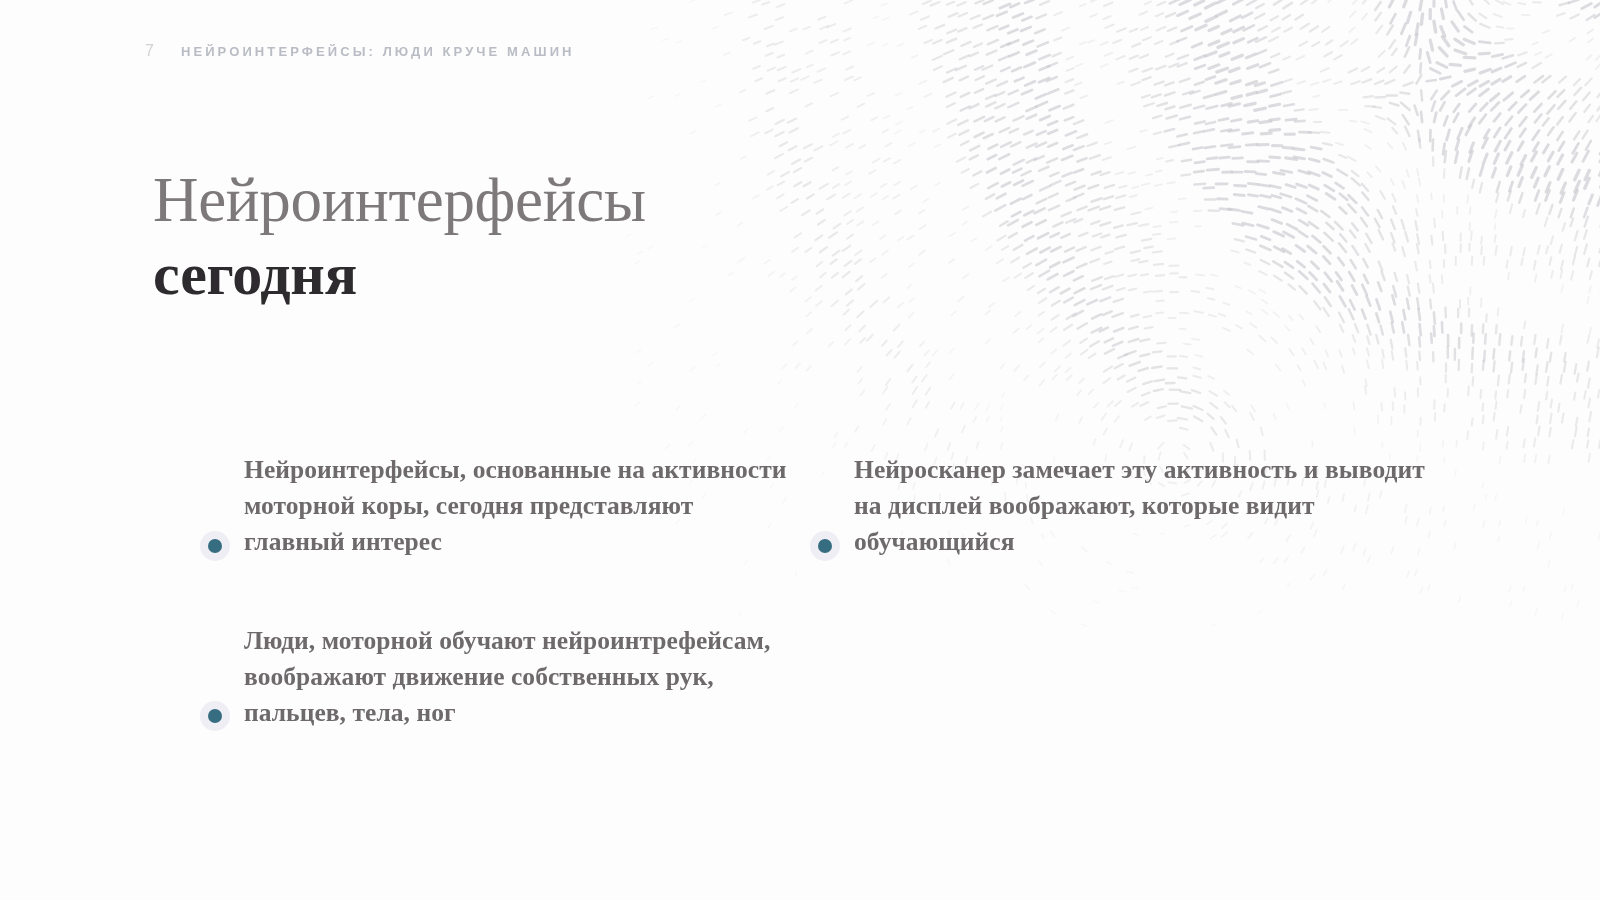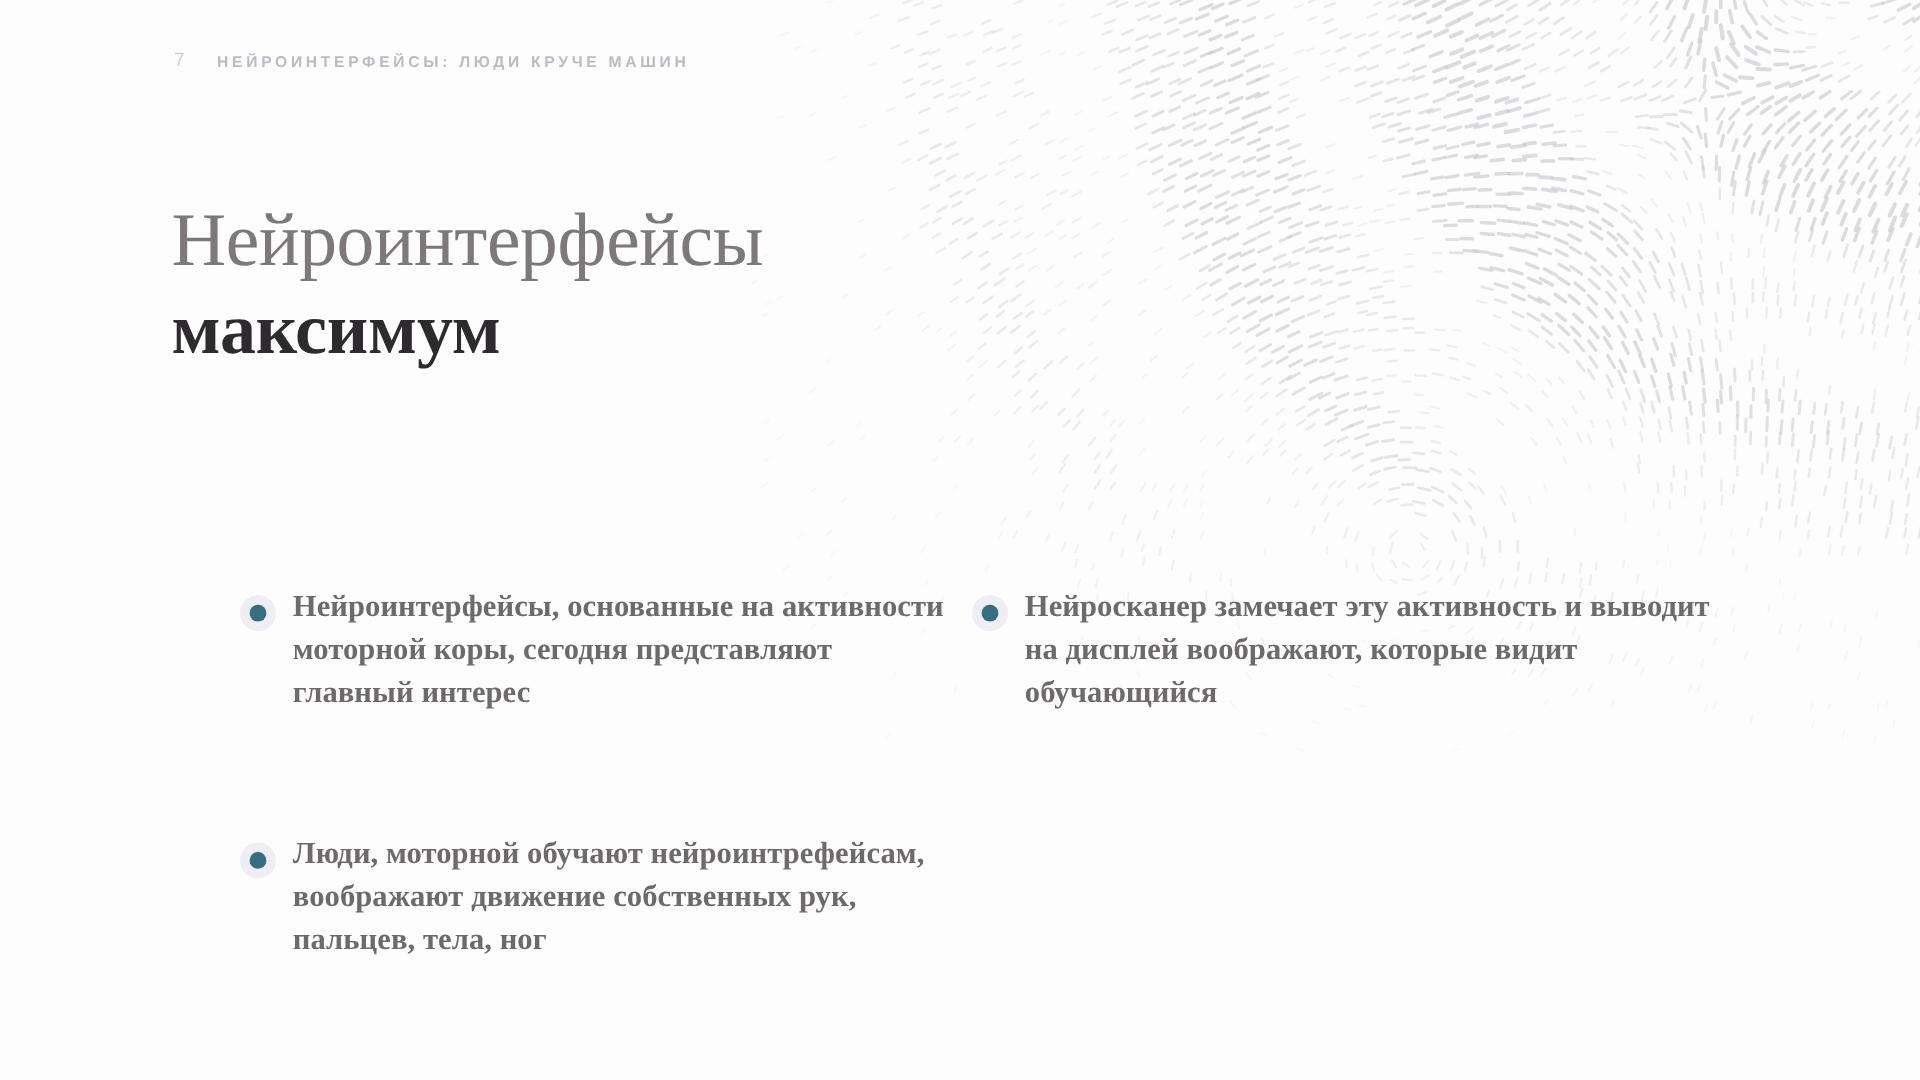--- a/index.html
+++ b/index.html
@@ -49,21 +49,21 @@
     font-weight: 700;
     letter-spacing: 3.1px;
     color: #b9bcc4;
     text-transform: uppercase;
   }
 
   
   .slide-title {
     position: absolute;
     top: 148px;
-    left: 143px;
+    left: 153px;
     line-height: 1.0;
   }
   .title-line-one {
     display: block;
     font-size: 63px;
     font-weight: 400;
     color: #7d7879;
     letter-spacing: -0.3px;
   }
   .title-line-two {
@@ -81,23 +81,22 @@
     top: 452px;
     left: 200px;
     width: 1290px;
     display: grid;
     grid-template-columns: 590px 640px;
     column-gap: 20px;
     row-gap: 62px;
   }
   .bullet-item {
     display: flex;
-    align-items: flex-start;
+    align-items: flex-end;
     gap: 14px;
-    margin-top: 35px;
   }
   .bullet-marker {
     flex: 0 0 auto;
     width: 30px;
     height: 30px;
     margin-top: 9px;
     border-radius: 50%;
     background: #eeeef4;
     display: flex;
     align-items: center;
@@ -1905,21 +1904,21 @@
       <line x1="1215.35" y1="623.99" x2="1211.01" y2="626.33" stroke="#c9c9cf" stroke-width="1.53" stroke-linecap="round" opacity="0.084"></line>
     </svg>
 
   <div class="header">
     <span class="header-page-number">7</span>
     <span class="header-title">НЕЙРОИНТЕРФЕЙСЫ: ЛЮДИ КРУЧЕ МАШИН</span>
   </div>
 
   <h1 class="slide-title">
     <span class="title-line-one">Нейроинтерфейсы</span>
-    <span class="title-line-two">максимум</span>
+    <span class="title-line-two">сегодня</span>
   </h1>
 
   <div class="bullet-grid">
 
     <div class="bullet-item">
       <span class="bullet-marker">
         <span class="bullet-dot"></span>
       </span>
       <span class="bullet-text">Нейроинтерфейсы, основанные на активности моторной коры, сегодня представляют главный интерес</span>
     </div>

